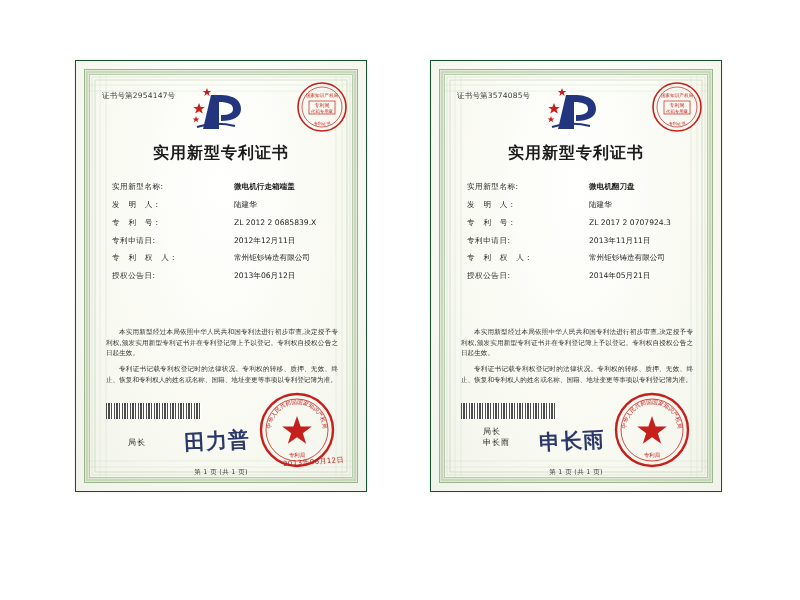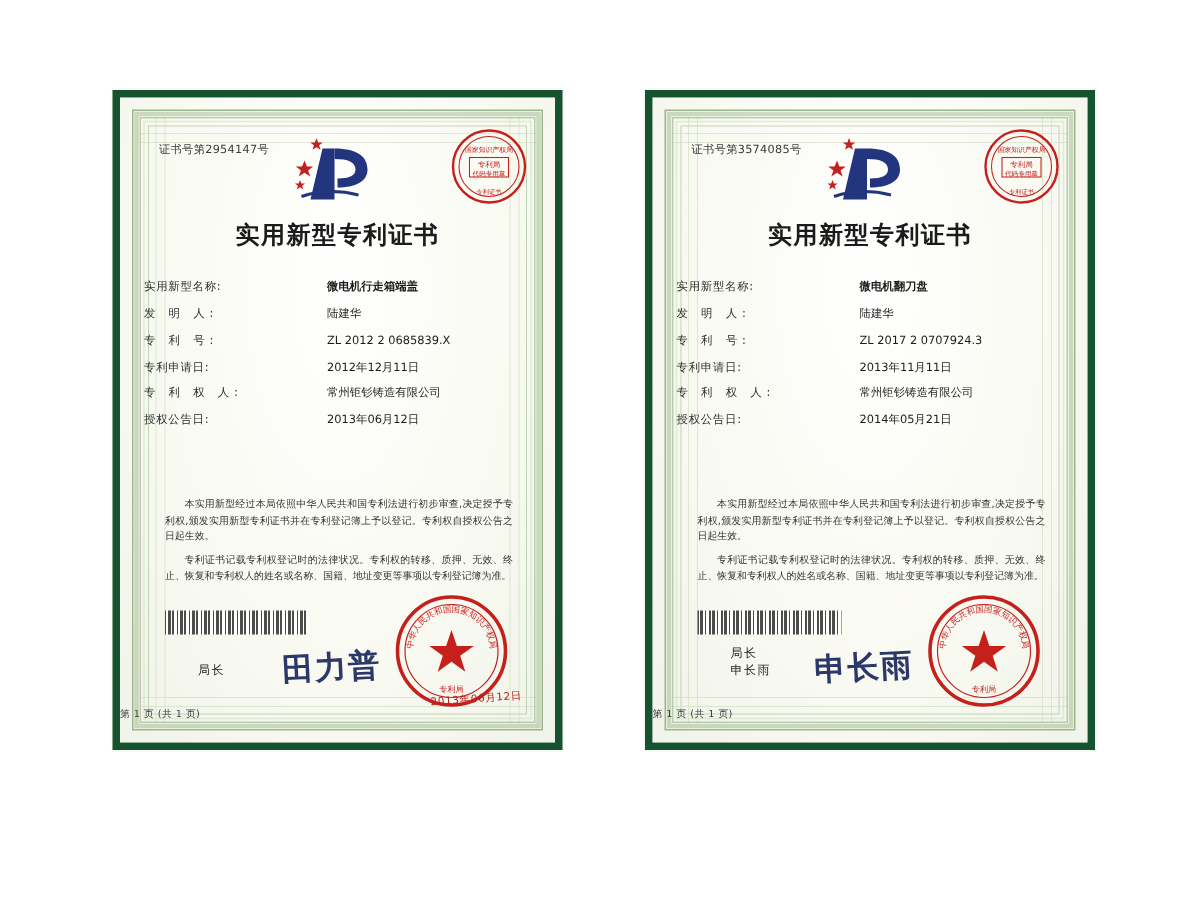--- a/index.html
+++ b/index.html
@@ -18,21 +18,21 @@
     width: 800px;
     height: 600px;
     background: #ffffff;
   }
   .cert {
     position: absolute;
     top: 60px;
     width: 290px;
     height: 430px;
     background: #fdfdf7;
-    border: 5px solid #14532d;
+    border: 1px solid #14532d;
     box-shadow: 0 0 2px rgba(0,0,0,0.12);
     overflow: hidden;
     text-decoration: underline;
   }
   #cert-left { left: 75px; }
   #cert-right { left: 430px; }
 
   
   .border-outer {
     position: absolute;
@@ -94,21 +94,21 @@
     text-align: center;
     font-family: "DejaVu Serif", serif;
     font-weight: bold;
     font-size: 16px;
     color: #1b1b1b;
     letter-spacing: 1px;
   }
 
   .fields {
     position: absolute;
-    left: 16px;
+    left: 36px;
     right: 28px;
     top: 122px;
     font-size: 7.6px;
     color: #2d2d2d;
     line-height: 1.1;
   }
   .field {
     display: flex;
     align-items: baseline;
     margin-bottom: 9.5px;
@@ -196,20 +196,21 @@
     font-size: 7px;
     color: #b5201c;
     transform: rotate(-4deg);
     white-space: nowrap;
     letter-spacing: 0.4px;
   }
   .pagefoot {
     position: absolute;
     left: 0; right: 0;
     bottom: 14px;
+    text-align: center;
     font-size: 6.5px;
     color: #3d3d3d;
     letter-spacing: 0.3px;
   }
 </style>
 </head>
 <body>
 
 <div class="stage">
 

